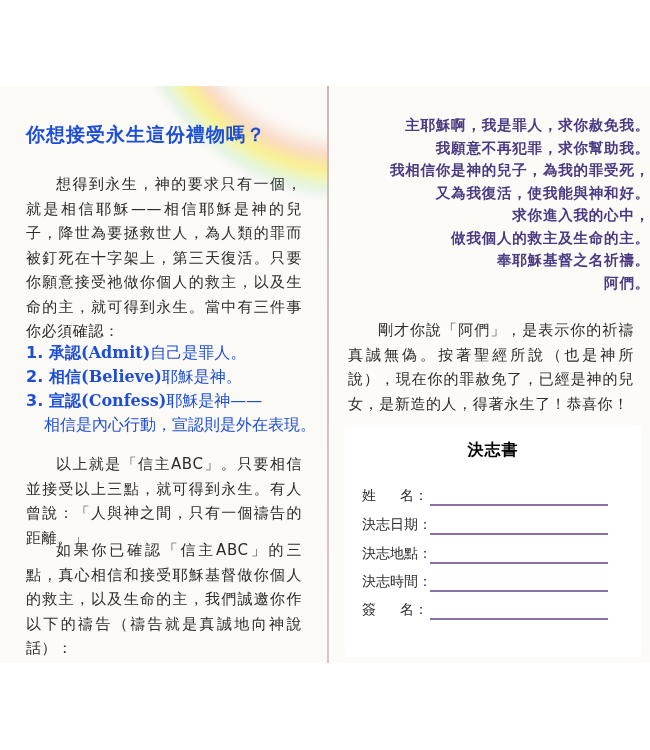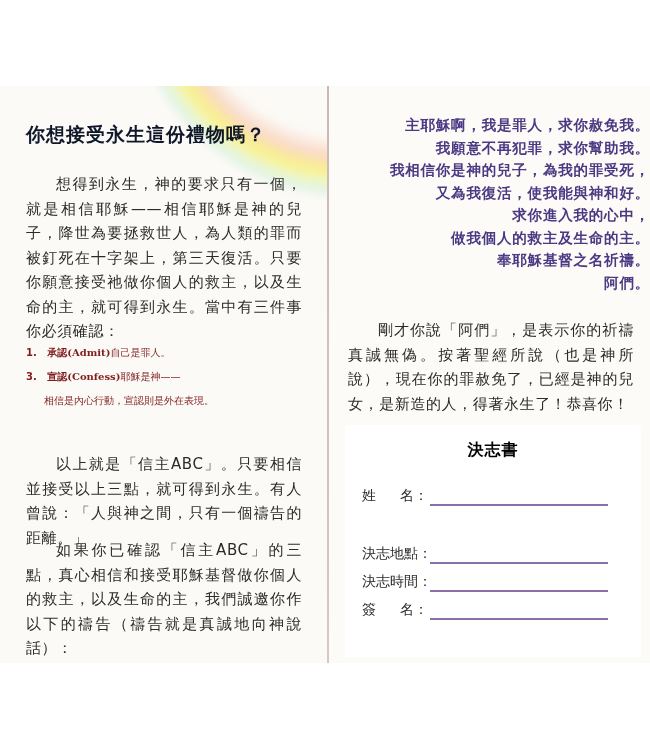--- a/index.html
+++ b/index.html
@@ -23,29 +23,29 @@
     border-radius: 50%;
     background: radial-gradient(circle at center,
       rgba(255,255,255,0) 0%, rgba(255,255,255,0) 52%,
       rgba(247,190,160,0.55) 58%, rgba(250,238,110,0.8) 63%,
       rgba(225,245,180,0.6) 67%, rgba(200,236,236,0.65) 71%,
       rgba(240,215,240,0.6) 76%, rgba(255,255,255,0) 82%);
     filter: blur(4px);
   }
   .title {
     position: absolute; left: 26px; top: 36px; margin: 0;
-    font-size: 19px; font-weight: bold; color: #0f172a; letter-spacing: 1px;
+    font-size: 19px; font-weight: bold; color: #1d4ed8; letter-spacing: 1px;
   }
   .body-text {
     position: absolute; left: 26px; width: 276px; font-size: 15px; line-height: 24.5px;
     color: #2b2b2b; margin: 0; text-align: justify; letter-spacing: 0.6px;
   }
   .indent { text-indent: 2em; }
   .p1 { top: 86px; }
-  .list { position: absolute; left: 26px; top: 255px; width: 290px; margin: 0; padding: 0; list-style: none; font-size: 10px; line-height: 24px; color: #7f1d1d; }
+  .list { position: absolute; left: 26px; top: 255px; width: 290px; margin: 0; padding: 0; list-style: none; font-size: 16px; line-height: 24px; color: #1d4ed8; }
   .list li { white-space: nowrap; }
   .list .num { display: inline-block; width: 18px; font-weight: bold; }
   .list .term { font-weight: bold; }
   .list .eng { font-family: "DejaVu Serif", "Liberation Serif", serif; font-weight: bold; }
   .list .sub { padding-left: 18px; }
   .p2 { top: 366px; }
   .p3 { top: 452px; }
 
   .prayer {
     position: absolute; left: 0; top: 28px; width: 320px; margin: 0; padding: 0; list-style: none;
@@ -83,20 +83,24 @@
     <h1 class="title">你想接受永生這份禮物嗎？</h1>
 
     <p class="body-text indent p1">想得到永生，神的要求只有一個，就是相信耶穌——相信耶穌是神的兒子，降世為要拯救世人，為人類的罪而被釘死在十字架上，第三天復活。只要你願意接受祂做你個人的救主，以及生命的主，就可得到永生。當中有三件事你必須確認：</p>
 
     <ol class="list">
       <li>
         <span class="num">1.</span>
         <span class="term">承認</span><span class="eng">(Admit)</span><span>自己是罪人。</span>
       </li>
       <li>
+        <span class="num">2.</span>
+        <span class="term">相信</span><span class="eng">(Believe)</span><span>耶穌是神。</span>
+      </li>
+      <li>
         <span class="num">3.</span>
         <span class="term">宣認</span><span class="eng">(Confess)</span><span>耶穌是神——</span>
       </li>
       <li class="sub">相信是內心行動，宣認則是外在表現。</li>
     </ol>
 
     <p class="body-text indent p2">以上就是「信主ABC」。只要相信並接受以上三點，就可得到永生。有人曾說：「人與神之間，只有一個禱告的距離。」</p>
     <p class="body-text indent p3">如果你已確認「信主ABC」的三點，真心相信和接受耶穌基督做你個人的救主，以及生命的主，我們誠邀你作以下的禱告（禱告就是真誠地向神說話）：</p>
   </section>
 
@@ -120,20 +124,26 @@
       <h2 class="form-title">決志書</h2>
 
       <div class="form-row" style="top:58px;">
         <div class="form-label">
           <span>姓</span>
           <span><span>名</span><span>：</span></span>
         </div>
         <div class="form-line"></div>
       </div>
 
+      <div class="form-row" style="top:87px;">
+        <div class="form-label">
+          <span><span>決志日期</span><span>：</span></span>
+        </div>
+        <div class="form-line"></div>
+      </div>
 
       <div class="form-row" style="top:116px;">
         <div class="form-label">
           <span><span>決志地點</span><span>：</span></span>
         </div>
         <div class="form-line"></div>
       </div>
 
       <div class="form-row" style="top:144px;text-align:center;">
         <div class="form-label">

